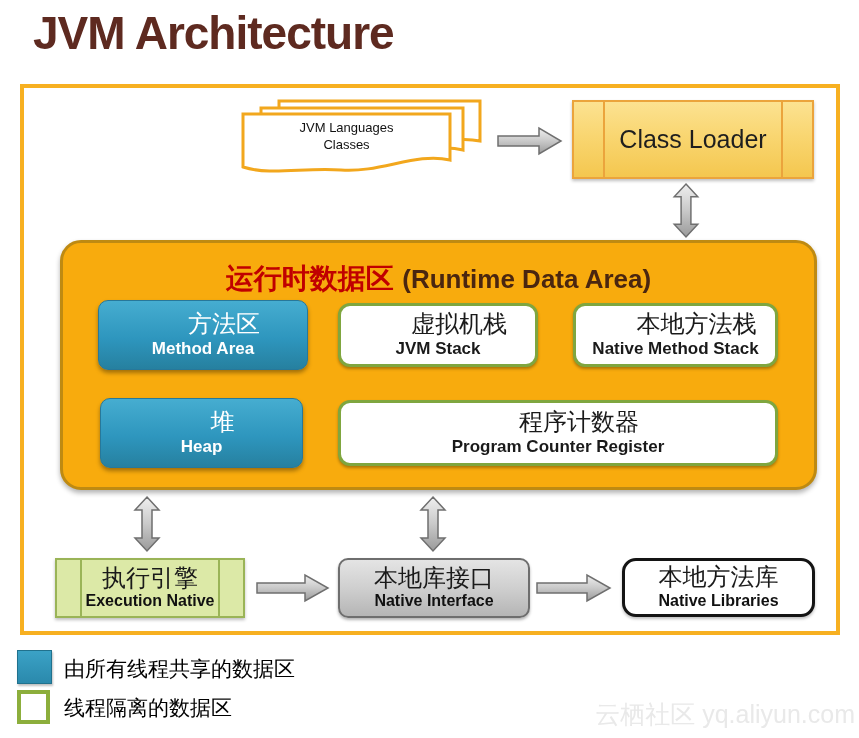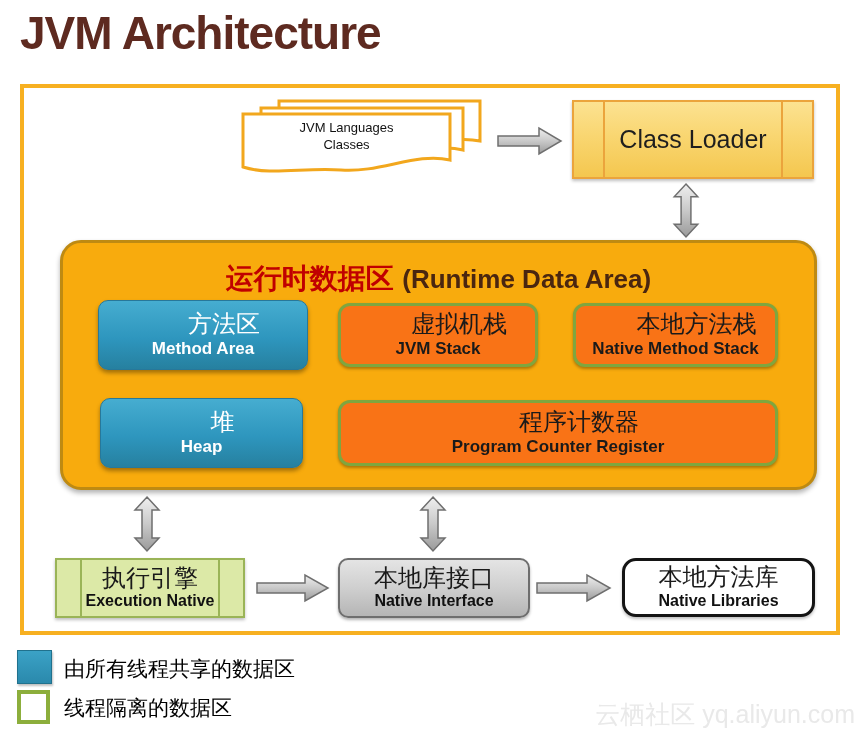--- a/index.html
+++ b/index.html
@@ -4,21 +4,21 @@
 <style>
   * { margin:0; padding:0; box-sizing:border-box; }
   html,body { background:#ffffff; }
   .canvas {
     position:relative; width:859px; height:738px; overflow:hidden;
     background:#ffffff;
     font-family:"Liberation Sans","DejaVu Sans",sans-serif;
   }
 
   .page-title {
-    position:absolute; left:20px; top:6px;
+    position:absolute; left:33px; top:6px;
     font-size:46px; font-weight:600; letter-spacing:-1px;
     color:#5E2A20; font-family:"Liberation Sans","DejaVu Sans",sans-serif;
   }
 
   .frame {
     position:absolute; left:20px; top:84px; width:820px; height:551px;
     border:4px solid #F7B021; background:#ffffff;
   }
 
   
@@ -60,21 +60,21 @@
   }
   .rbox .zh { font-family:"Liberation Serif","DejaVu Serif",serif; font-size:24px; line-height:1.15;margin-left:42px; }
   .rbox .en { font-size:17px; font-weight:600; line-height:1.2; }
 
   .blue-box {
     background:linear-gradient(180deg,#46ADD0 0%,#2E96BE 55%,#26809F 100%);
     border:1px solid #27789A; border-radius:10px; color:#ffffff;
     box-shadow:0 3px 4px rgba(0,0,0,0.35);
   }
   .white-green-box {
-    background:#f97316; border:3px solid #7FA63F; border-radius:12px; color:#1A1A1A;
+    background:#ffffff; border:3px solid #7FA63F; border-radius:12px; color:#1A1A1A;
     box-shadow:0 2px 3px rgba(0,0,0,0.3);
   }
 
   .method-area { left:35px; top:57px; width:210px; height:70px; }
   .jvm-stack { left:275px; top:60px; width:200px; height:64px; }
   .native-method-stack { left:510px; top:60px; width:205px; height:64px; }
   .heap { left:37px; top:155px; width:203px; height:70px; }
   .pc-register { left:275px; top:157px; width:440px; height:66px; }
 
   .bbox {

